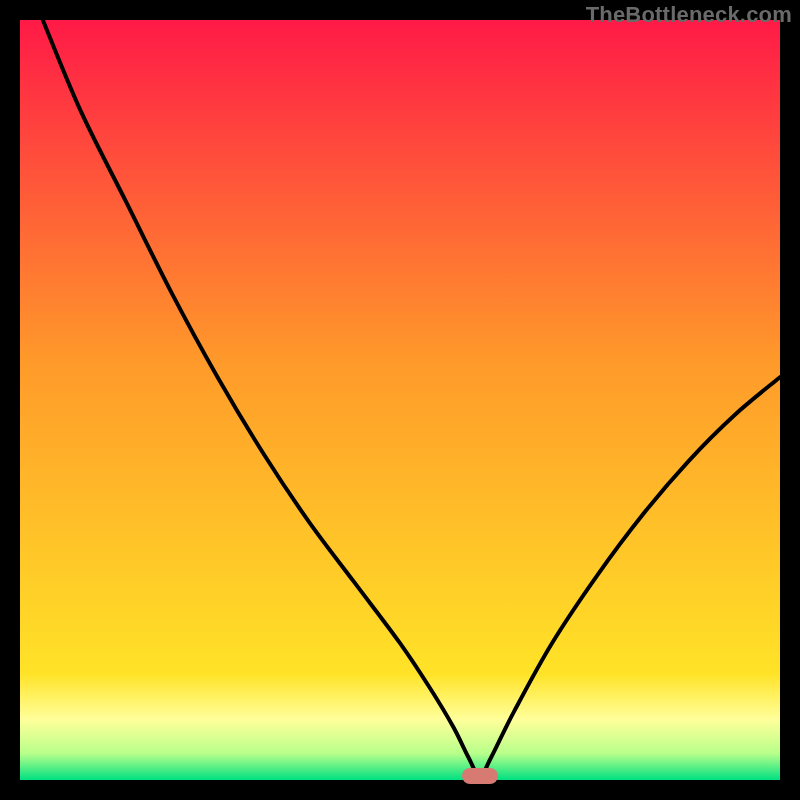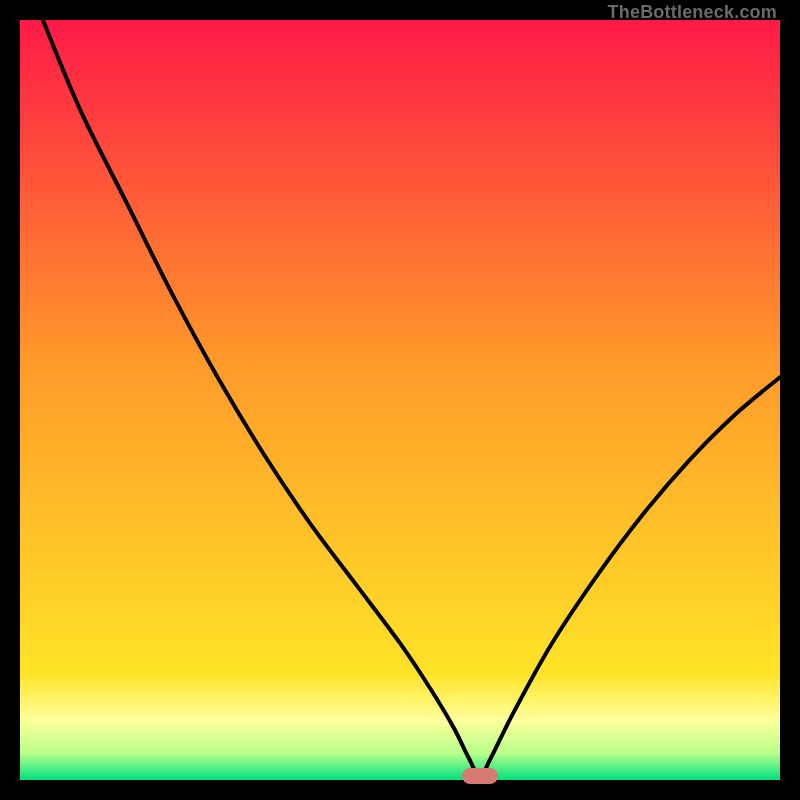--- a/index.html
+++ b/index.html
@@ -21,24 +21,24 @@
   .plot {
     position: absolute;
     left: 0;
     top: 0;
     width: 760px;
     height: 760px;
   }
   .watermark {
     position: absolute;
     top: 2px;
-    right: 23px;
+    right: 8px;
     color: #6a6a6a;
     font-family: Arial, Helvetica, sans-serif;
-    font-size: 18px;
+    font-size: 22px;
     font-weight: 600;
     letter-spacing: 0.2px;
   }
   .marker {
     position: absolute;
     width: 36px;
     height: 16px;
     border-radius: 8px;
     background: #d77a72;
   }

